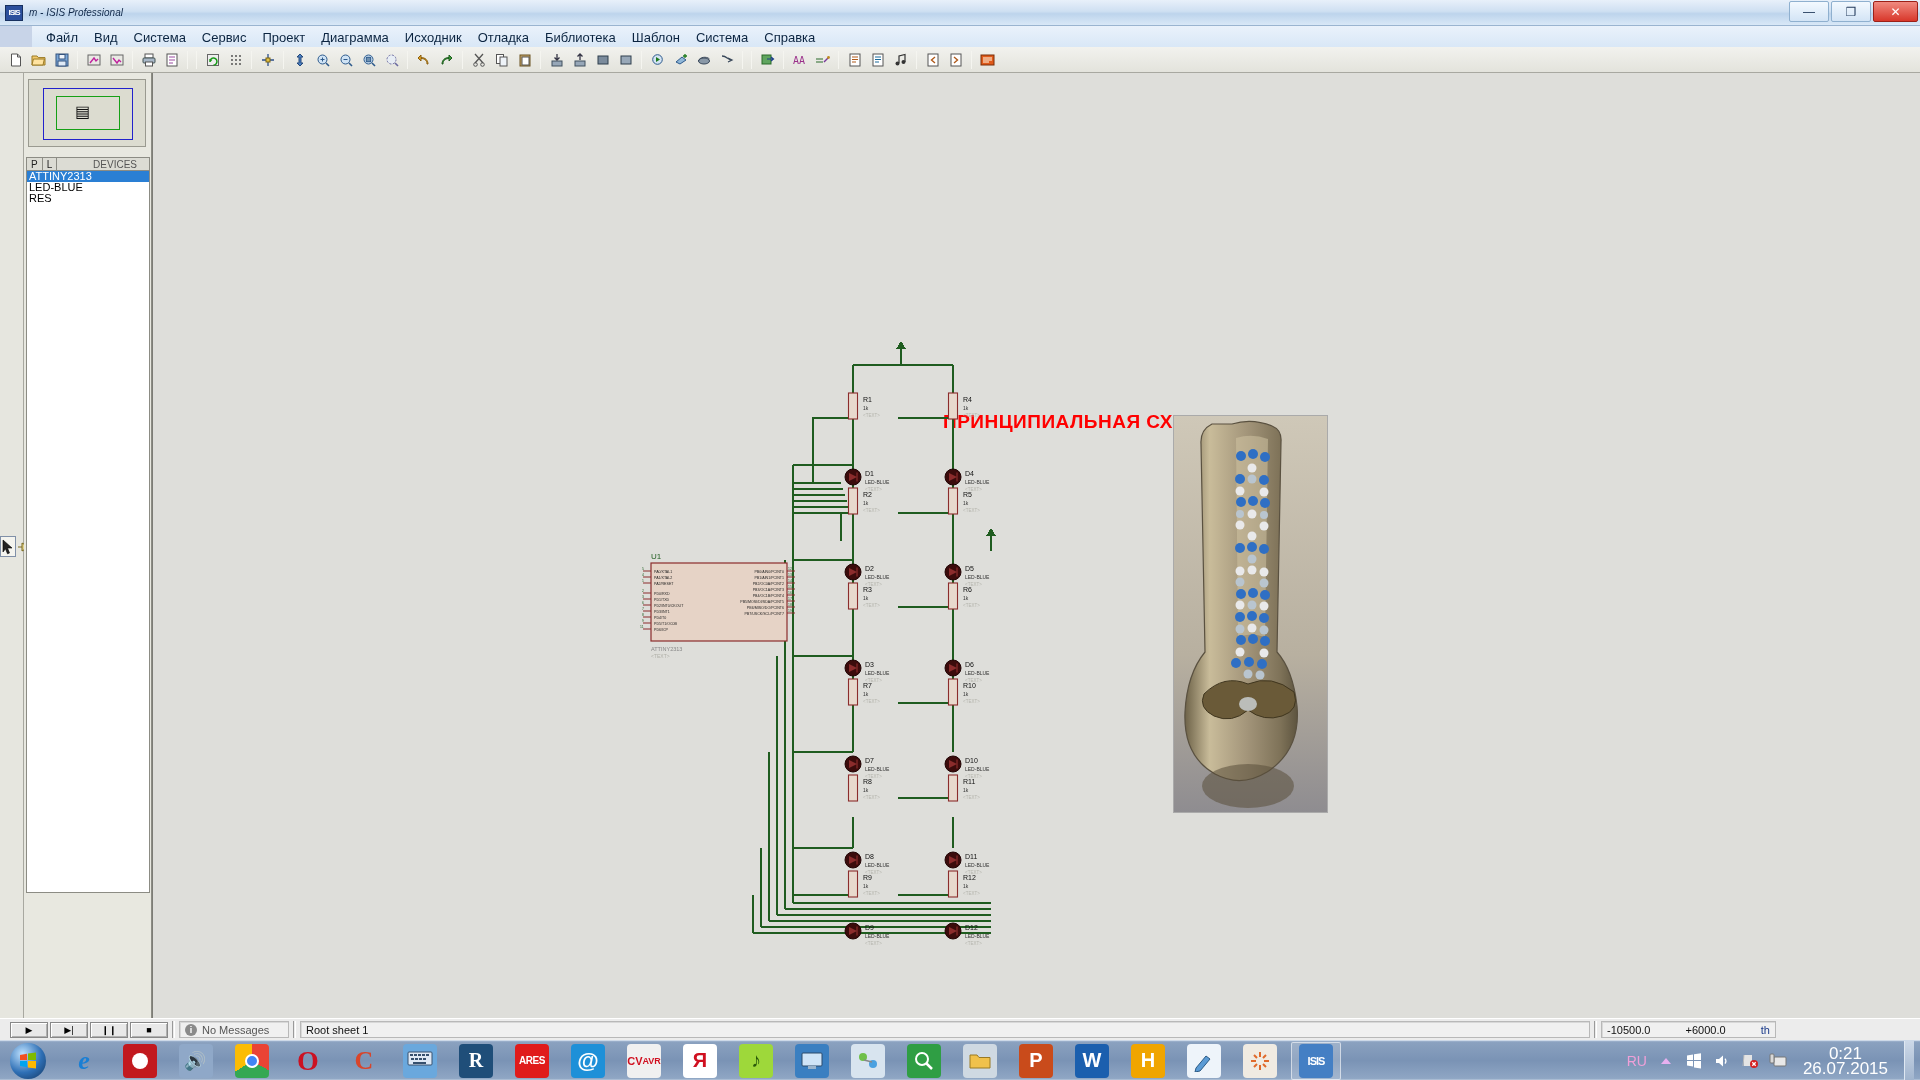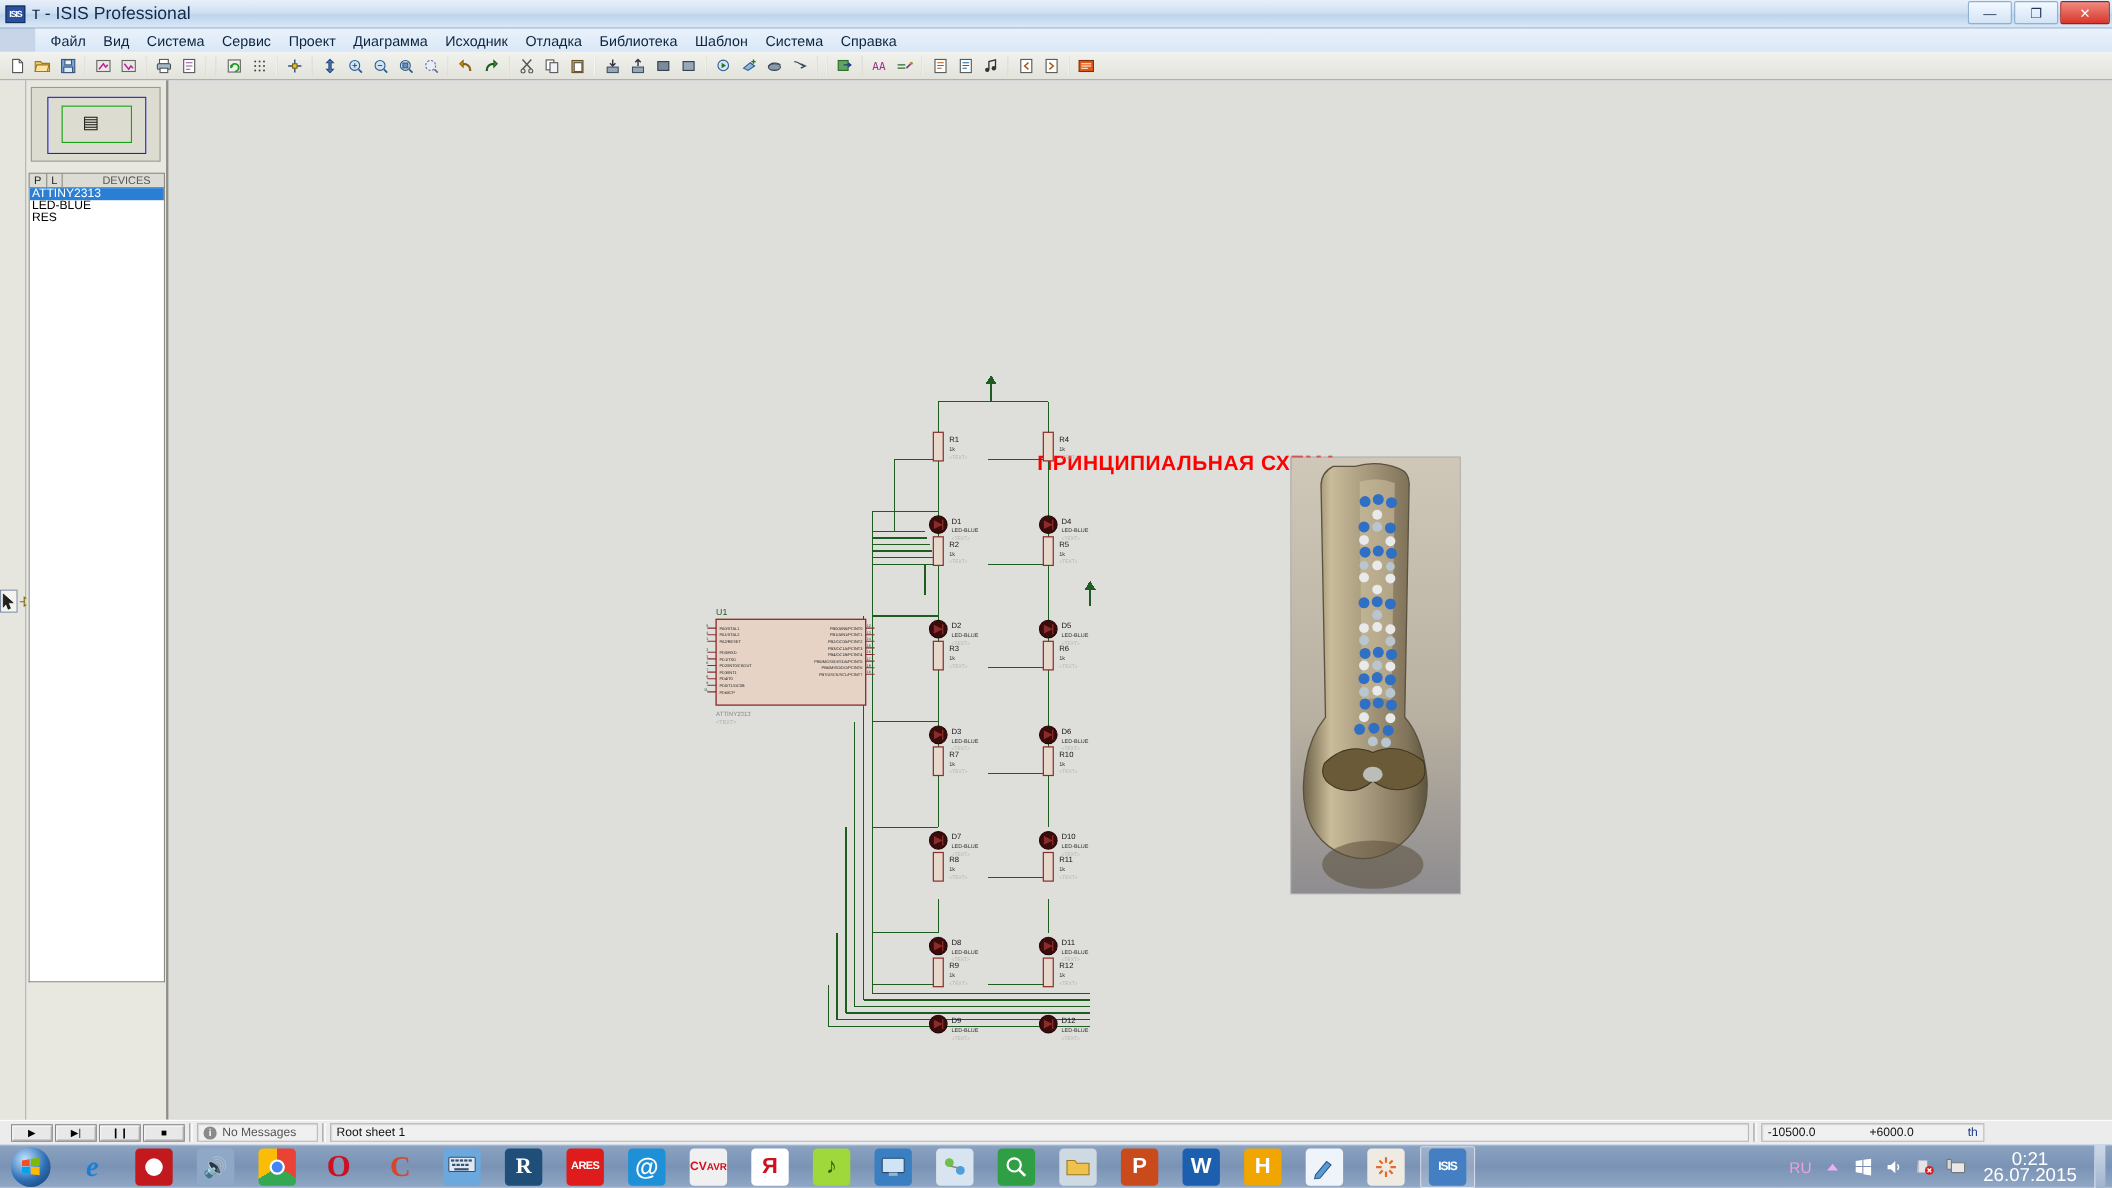--- a/index.html
+++ b/index.html
@@ -17,21 +17,21 @@
     background: linear-gradient(180deg,#e8f0fa 0%,#cfe0f2 45%,#bdd4ec 55%,#d9e8f7 100%);
     border-bottom:1px solid #9ab4d0;
     display:flex; align-items:center;
   }
   #titlebar .app-ico{
     width:18px;height:16px;margin-left:5px;margin-right:6px;
     background:#2b4f9c; border:1px solid #17305f;
     color:#fff;font-size:8px;font-weight:bold;line-height:14px;text-align:center;
     letter-spacing:-1px; font-family:"Liberation Sans",sans-serif;
   }
-  #titlebar .ttl{ font-size:16px; color:#11294a; }
+  #titlebar .ttl{ font-size:10px; color:#11294a;font-style:italic; }
   .winbtns{ position:absolute; right:2px; top:1px; display:flex; gap:2px;}
   .winbtn{
     width:40px;height:21px; border:1px solid #8fb0cf; border-radius:2px;
     background:linear-gradient(180deg,#f3f9ff,#d3e4f5);
     display:flex;align-items:center;justify-content:center;
     font-size:12px;color:#1d3557;
   }
   .winbtn.close{ width:45px; background:linear-gradient(180deg,#f08a80,#d8372a); border-color:#9c2018; color:#fff;}
 
   
@@ -1054,21 +1054,21 @@
   <div class="sb-sep"></div>
   <div class="sb-panel" style="width:110px">
     <span style="width:12px;height:12px;border-radius:50%;background:#8a8a8a;color:#fff;font-size:9px;line-height:12px;text-align:center;margin-right:5px;font-weight:bold;">i</span>
     <span>No Messages</span>
   </div>
   <div class="sb-sep"></div>
   <div class="sb-panel" style="width:1290px;color:#111;text-align:right;">
     <span>Root sheet 1</span>
   </div>
   <div class="sb-sep"></div>
-  <div class="sb-panel" style="width:203px;color:#111;justify-content:space-between">
+  <div class="sb-panel" style="width:175px;color:#111;justify-content:space-between">
     <span>-10500.0</span>
     <span>+6000.0</span>
     <span style="color:#1a3a8a">th</span>
   </div>
 </div>
 
 <div id="taskbar">
   <div class="tb-item">
     <div style="width:36px;height:36px;border-radius:50%;background:radial-gradient(circle at 35% 30%,#bfe2ff,#2e6fb5 55%,#12355f);display:flex;align-items:center;justify-content:center;">
       <svg width="18" height="18" viewBox="0 0 18 18">

